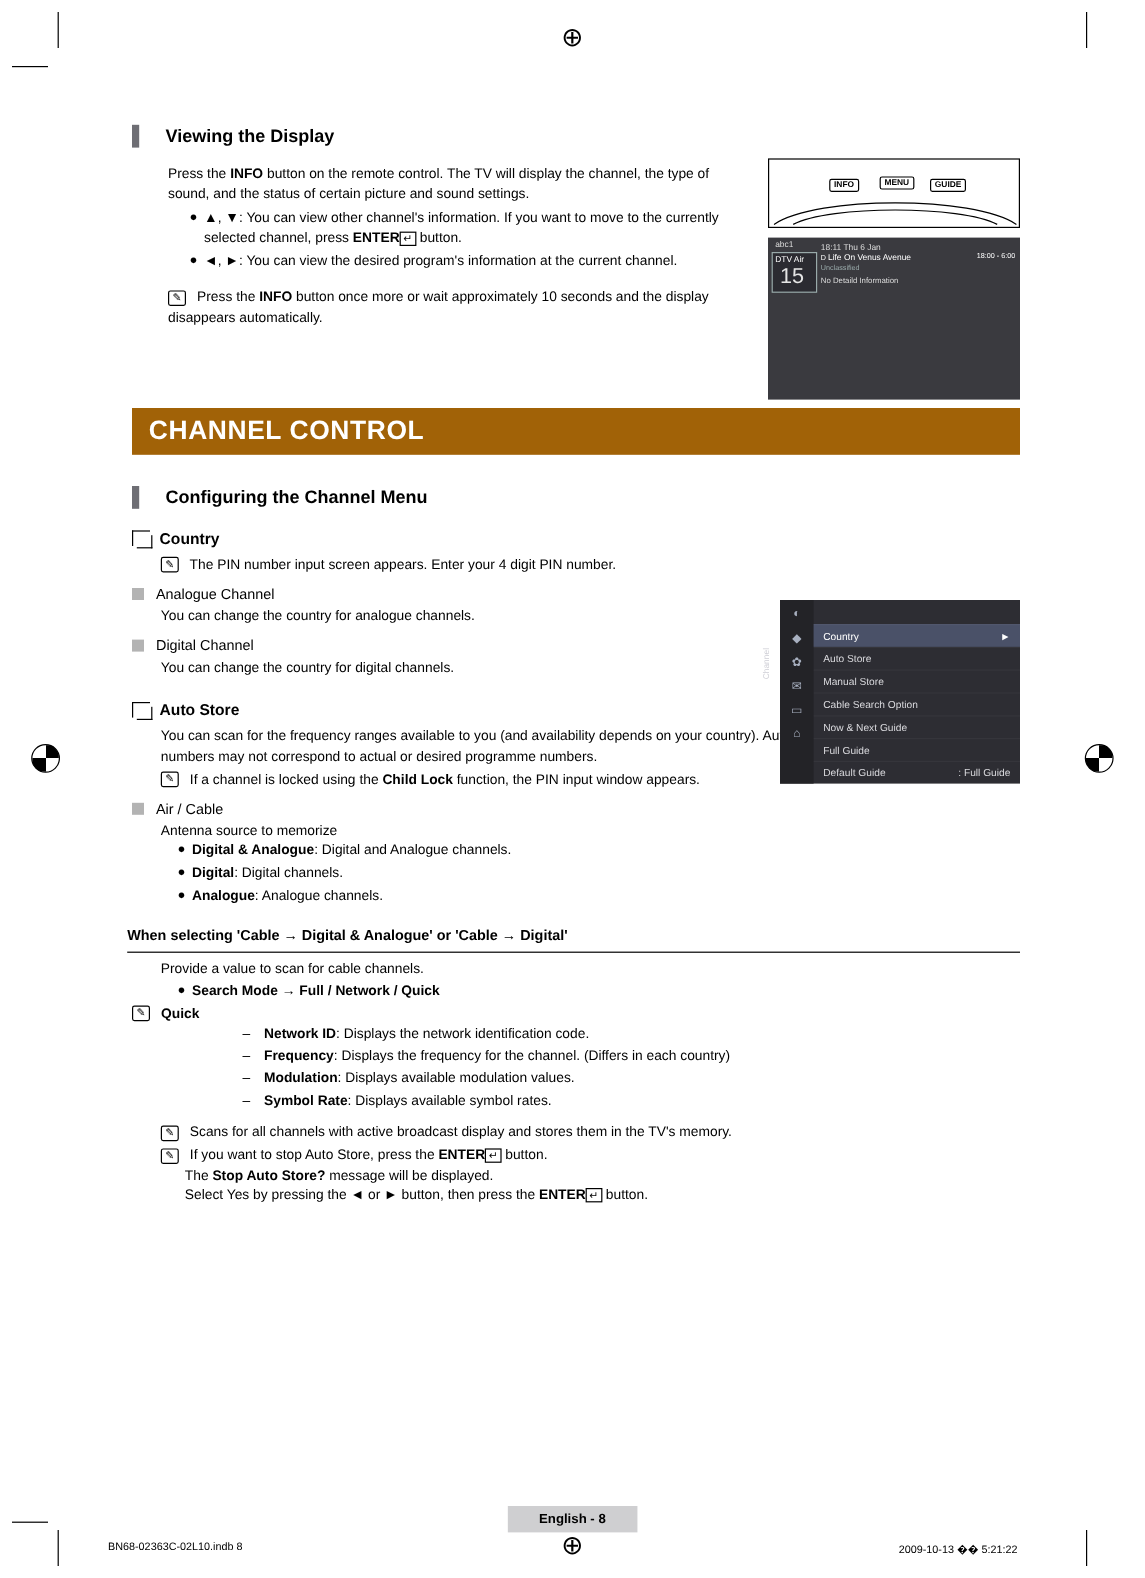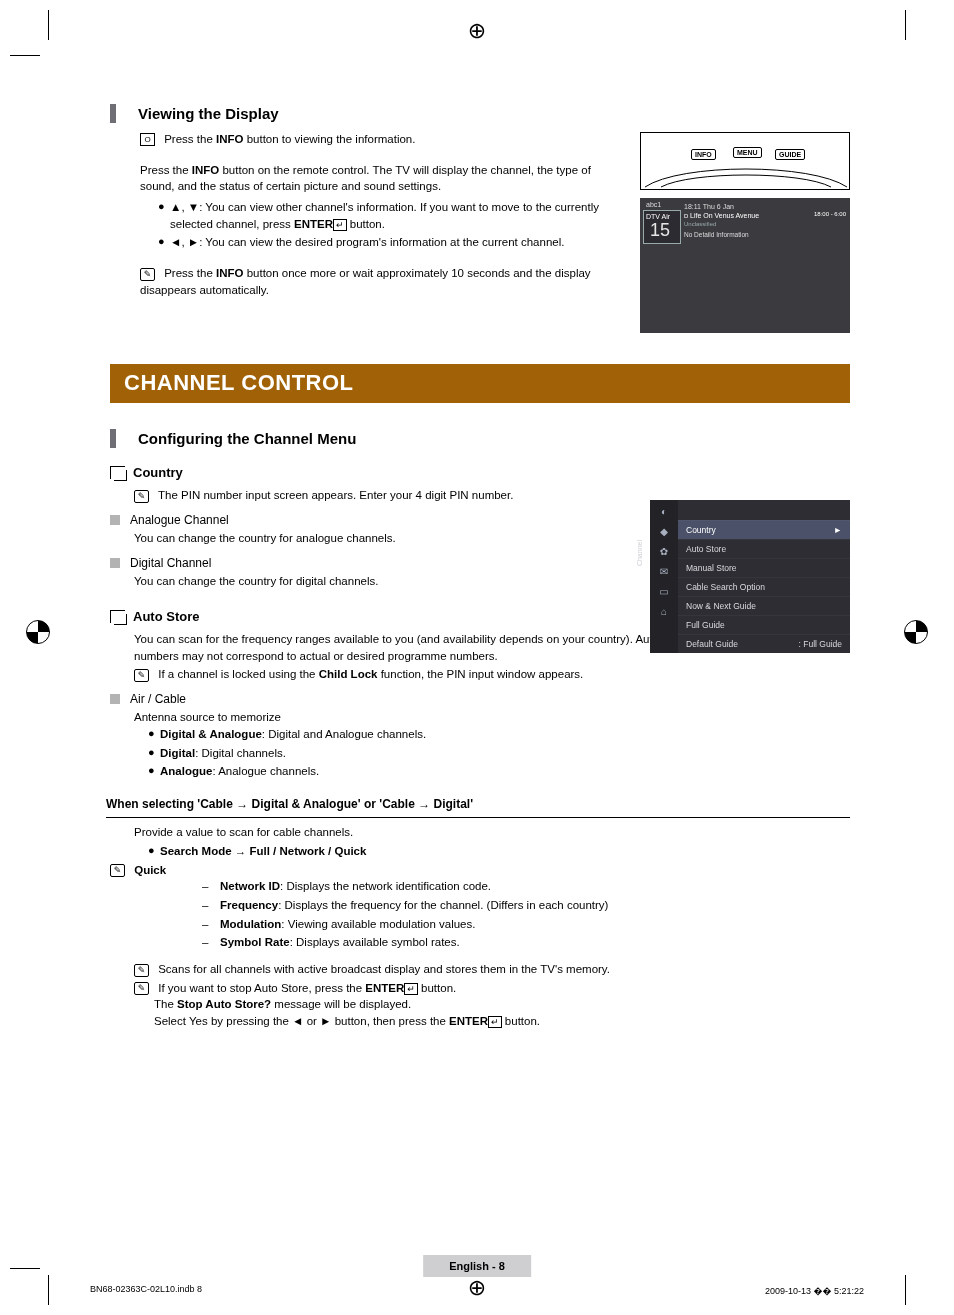--- a/index.html
+++ b/index.html
@@ -309,21 +309,21 @@
     transform:translateX(-50%);
     background:#cfcfd1;
     padding:5px 26px;
     font-size:11px;
     font-weight:bold;
   }
   .footer-line {
     position:absolute;
     bottom:18px;
     left:90px;
-    right:90px;
+    right:106px;
     display:flex;
     justify-content:space-between;
     font-size:9px;
     color:#000;
   }
 </style>
 </head>
 <body>
 
 <div class="page">
@@ -340,24 +340,20 @@
   <div class="side-circle" style="right:26px; top:620px;"></div>
 
   <div class="content">
 
     <div class="sec-head-row">
       <div class="sec-bar"></div>
       <div class="sec-title">Viewing the Display</div>
     </div>
 
     <div class="body-block" style="margin-left:30px; width:480px;">
-      <p>
-        <span class="icon-box">O</span>
-        <span>Press the <b>INFO</b> button to viewing the information.</span>
-      </p>
       <p style="margin-top:14px;">Press the <b>INFO</b> button on the remote control. The TV will display the channel, the type of sound, and the status of certain picture and sound settings.</p>
 
       <div class="bullet-row">
         <div class="bullet-dot">●</div>
         <div>▲, ▼: You can view other channel's information. If you want to move to the currently selected channel, press <b>ENTER</b><span class="enter-icon">↵</span> button.</div>
       </div>
       <div class="bullet-row">
         <div class="bullet-dot">●</div>
         <div>◄, ►: You can view the desired program's information at the current channel.</div>
       </div>
@@ -485,21 +481,21 @@
       <div class="dash-row" style="margin-left:92px;">
           <div class="dash-sym">–</div>
           <div><b>Network ID</b><span>: Displays the network identification code.</span></div>
         </div>
       <div class="dash-row" style="margin-left:92px;">
           <div class="dash-sym">–</div>
           <div><b>Frequency</b><span>: Displays the frequency for the channel. (Differs in each country)</span></div>
         </div>
       <div class="dash-row" style="margin-left:92px;">
           <div class="dash-sym">–</div>
-          <div><b>Modulation</b><span>: Viewing available modulation values.</span></div>
+          <div><b>Modulation</b><span>: Displays available modulation values.</span></div>
         </div>
       <div class="dash-row" style="margin-left:92px;">
           <div class="dash-sym">–</div>
           <div><b>Symbol Rate</b><span>: Displays available symbol rates.</span></div>
         </div>
 
       <div style="margin-left:24px; margin-top:10px;">
         <span class="note-icon">✎</span>
         <span>Scans for all channels with active broadcast display and stores them in the TV's memory.</span>
       </div>

